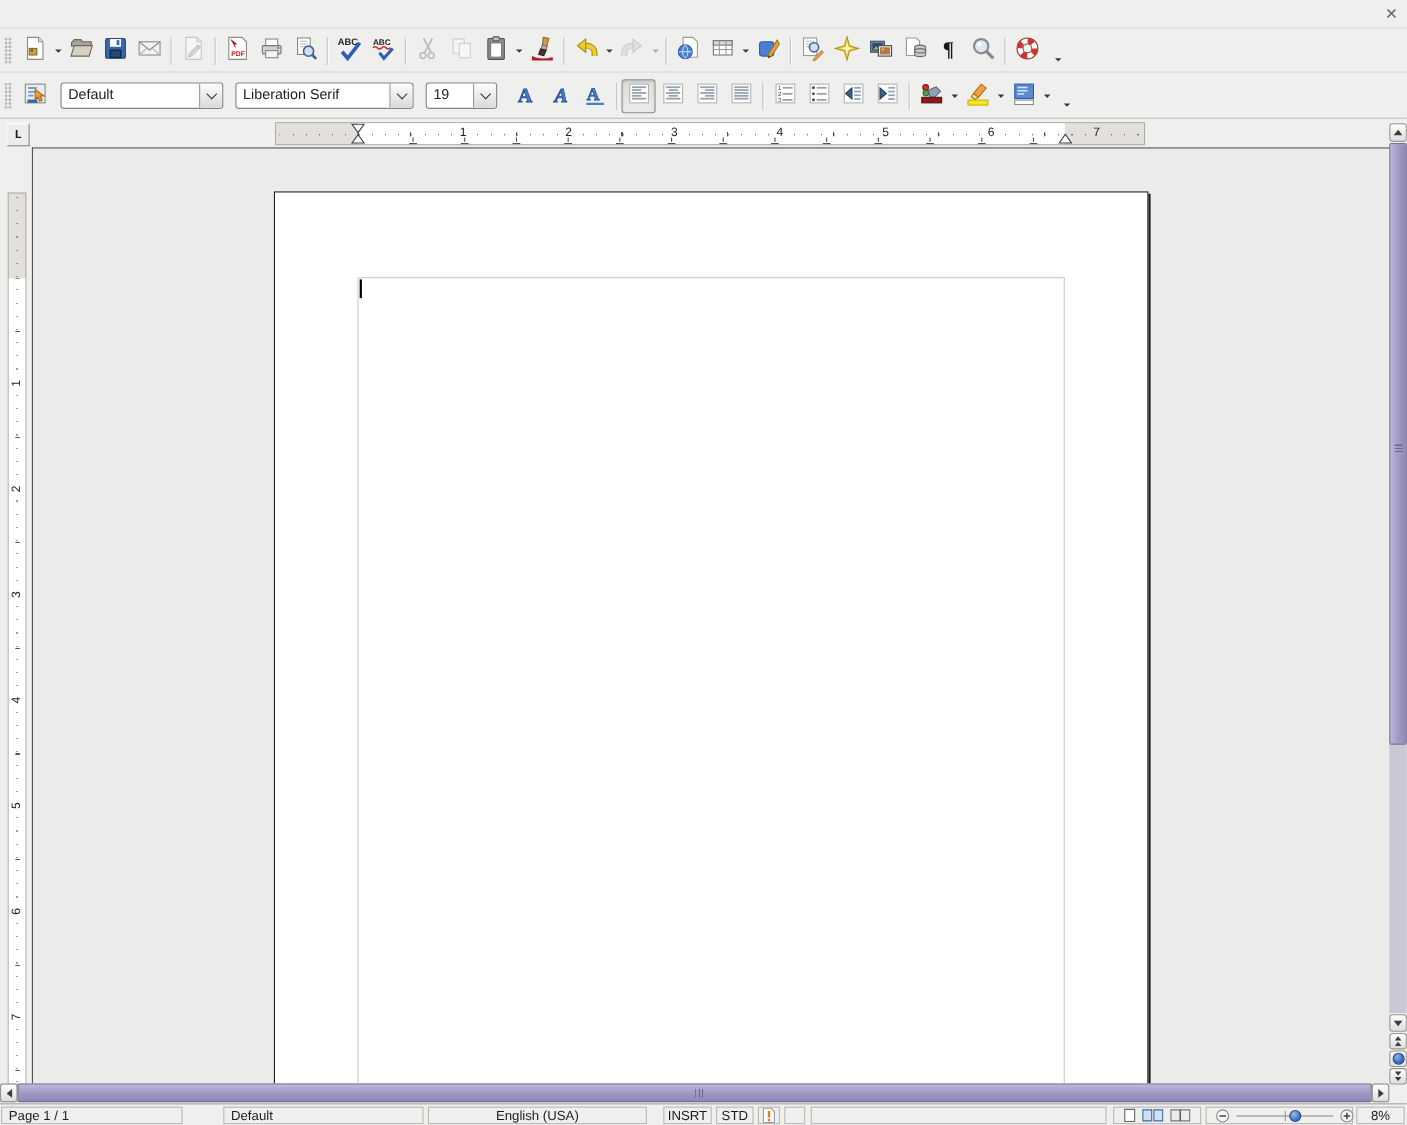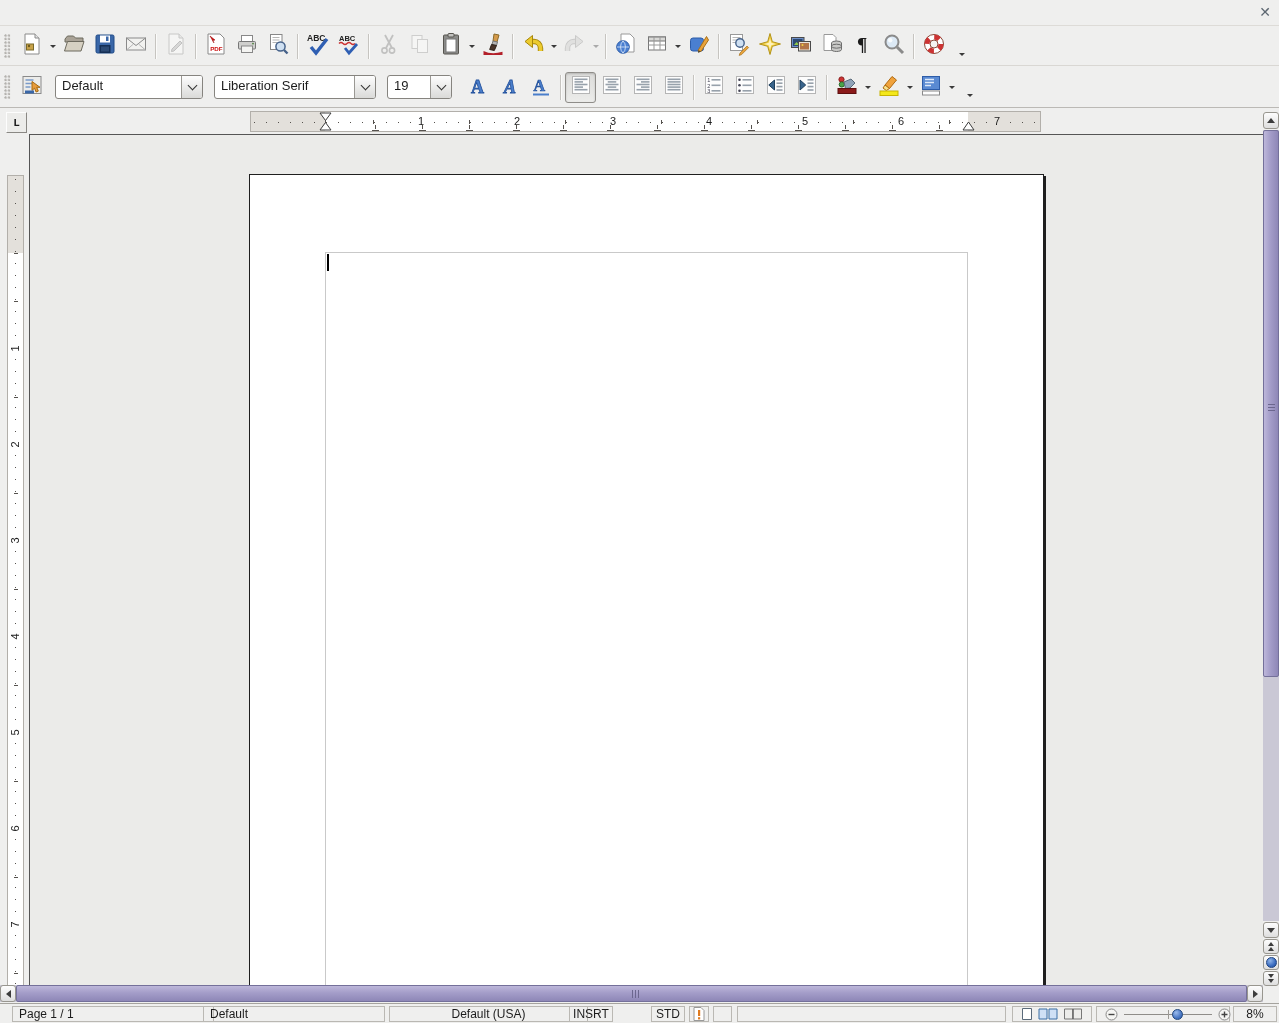--- a/index.html
+++ b/index.html
@@ -648,24 +648,24 @@
     <div class="sbtn" style="left:0;top:0;width:16px;height:17px">
         <span class="tri-left"></span>
       </div>
     <div id="h-thumb"></div>
     <div class="sbtn" style="left:1247px;top:0;width:16px;height:17px">
         <span class="tri-right"></span>
       </div>
   </div>
 
   <div id="statusbar">
-    <div class="scell" style="left:12px;width:202px">Page 1 / 1</div>
+    <div class="scell" style="left:1px;width:165px">Page 1 / 1</div>
     <div class="scell" style="left:203px;width:182px">Default</div>
-    <div class="scell center" style="left:389px;width:199px">Default (USA)</div>
-    <div class="scell center" style="left:569px;width:44px">INSRT</div>
+    <div class="scell center" style="left:389px;width:199px">English (USA)</div>
+    <div class="scell center" style="left:603px;width:44px">INSRT</div>
     <div class="scell center" style="left:651px;width:34px">STD</div>
     <div class="scell center" style="left:689px;width:20px;padding:0">
       <svg width="12" height="14" viewBox="0 0 12 14">
         <path d="M1 .5h7l3 3V13.5H1z" fill="#fff" stroke="#999"></path>
         <rect x="5" y="3" width="2.2" height="6" fill="#e07b1f"></rect>
           <rect x="5" y="10.2" width="2.2" height="2.2" fill="#e07b1f"></rect>
       </svg>
     </div>
     <div class="scell" style="left:713px;width:19px"></div>
     <div class="scell" style="left:737px;width:269px"></div>

